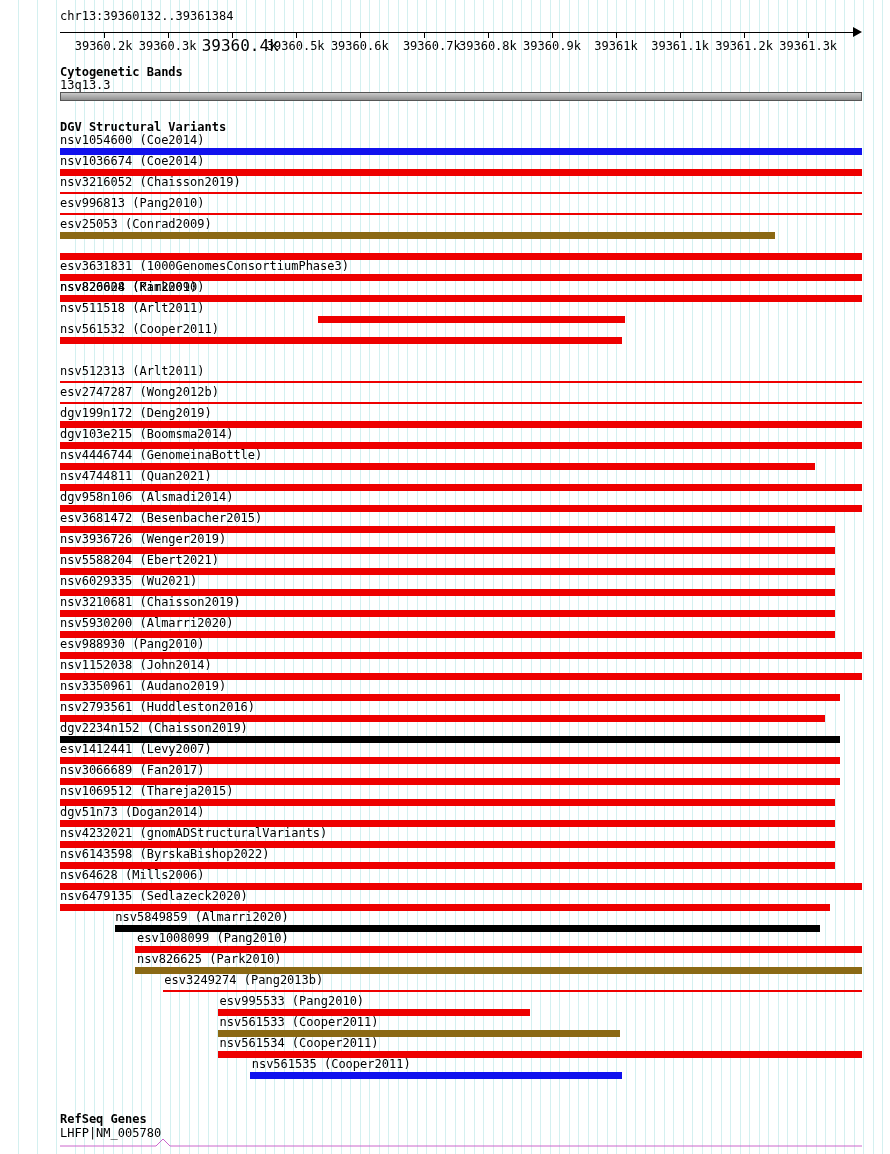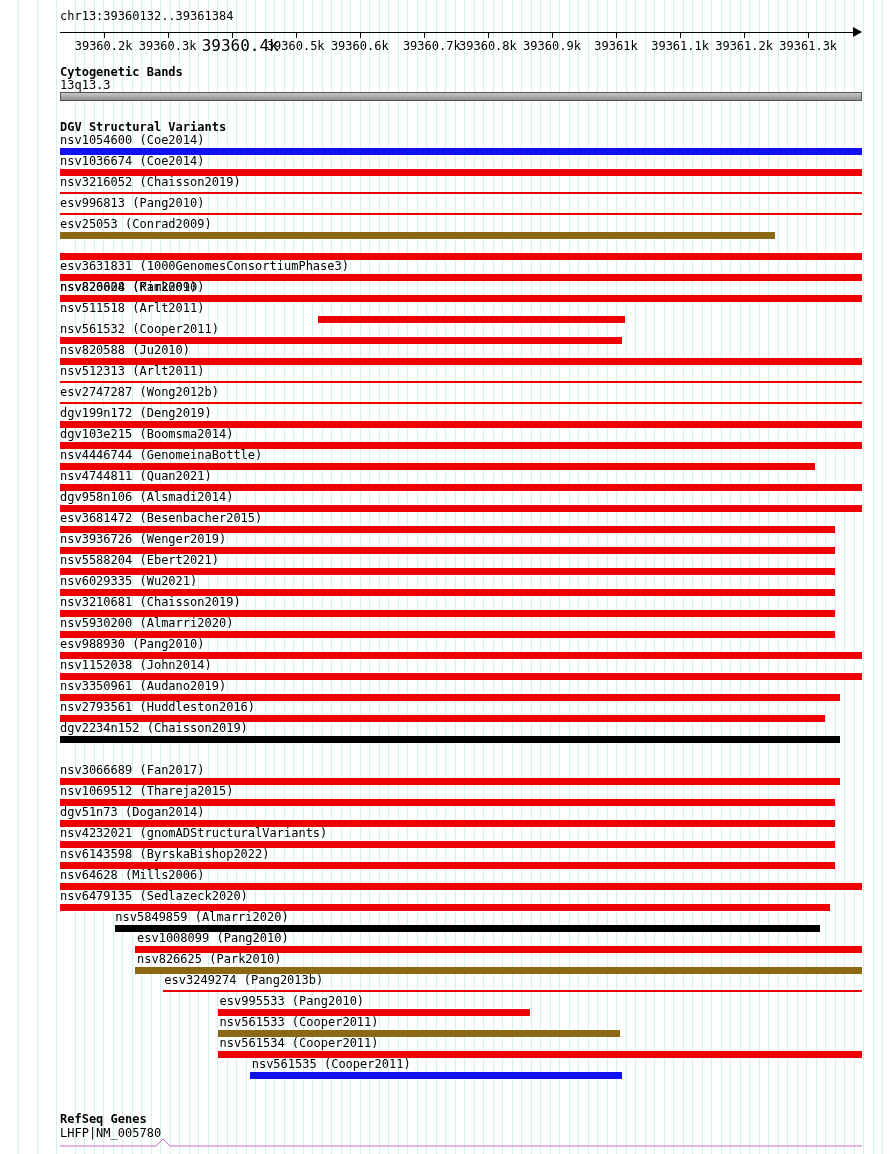--- a/index.html
+++ b/index.html
@@ -91,24 +91,20 @@
         <div style="position: absolute; left: 60px; top: 14px; width: 802px; height: 7px; background: rgb(238, 0, 0);"></div>
       </div>
       <div style="position: absolute; left: 0px; top: 302px; width: 890px; height: 21px;">
         <div style="position: absolute; left: 60px; top: 0px; font-size: 12px; line-height: 12px; white-space: pre; color: rgb(0, 0, 0);">nsv511518 (Arlt2011)</div>
         <div style="position: absolute; left: 318.2px; top: 14px; width: 306.4px; height: 7px; background: rgb(238, 0, 0);"></div>
       </div>
       <div style="position: absolute; left: 0px; top: 323px; width: 890px; height: 21px;">
         <div style="position: absolute; left: 60px; top: 0px; font-size: 12px; line-height: 12px; white-space: pre; color: rgb(0, 0, 0);">nsv561532 (Cooper2011)</div>
         <div style="position: absolute; left: 60px; top: 14px; width: 562.2px; height: 7px; background: rgb(238, 0, 0);"></div>
       </div>
-      <div style="position: absolute; left: 0px; top: 344px; width: 890px; height: 21px;">
-        <div style="position: absolute; left: 60px; top: 0px; font-size: 12px; line-height: 12px; white-space: pre; color: rgb(0, 0, 0);">nsv820588 (Ju2010)</div>
-        <div style="position: absolute; left: 60px; top: 14px; width: 802px; height: 7px; background: rgb(238, 0, 0);"></div>
-      </div>
       <div style="position: absolute; left: 0px; top: 365px; width: 890px; height: 21px;">
         <div style="position: absolute; left: 60px; top: 0px; font-size: 12px; line-height: 12px; white-space: pre; color: rgb(0, 0, 0);">nsv512313 (Arlt2011)</div>
         <div style="position: absolute; left: 60px; top: 16px; width: 802px; height: 2px; background: rgb(238, 0, 0);"></div>
       </div>
       <div style="position: absolute; left: 0px; top: 386px; width: 890px; height: 21px;">
         <div style="position: absolute; left: 60px; top: 0px; font-size: 12px; line-height: 12px; white-space: pre; color: rgb(0, 0, 0);">esv2747287 (Wong2012b)</div>
         <div style="position: absolute; left: 60px; top: 16px; width: 802px; height: 2px; background: rgb(238, 0, 0);"></div>
       </div>
       <div style="position: absolute; left: 0px; top: 407px; width: 890px; height: 21px;">
         <div style="position: absolute; left: 60px; top: 0px; font-size: 12px; line-height: 12px; white-space: pre; color: rgb(0, 0, 0);">dgv199n172 (Deng2019)</div>
@@ -166,20 +162,24 @@
         <div style="position: absolute; left: 60px; top: 0px; font-size: 12px; line-height: 12px; white-space: pre; color: rgb(0, 0, 0);">nsv3350961 (Audano2019)</div>
         <div style="position: absolute; left: 60px; top: 14px; width: 780.3px; height: 7px; background: rgb(238, 0, 0);"></div>
       </div>
       <div style="position: absolute; left: 0px; top: 701px; width: 890px; height: 21px;">
         <div style="position: absolute; left: 60px; top: 0px; font-size: 12px; line-height: 12px; white-space: pre; color: rgb(0, 0, 0);">nsv2793561 (Huddleston2016)</div>
         <div style="position: absolute; left: 60px; top: 14px; width: 765.1px; height: 7px; background: rgb(238, 0, 0);"></div>
       </div>
       <div style="position: absolute; left: 0px; top: 722px; width: 890px; height: 21px;">
         <div style="position: absolute; left: 60px; top: 0px; font-size: 12px; line-height: 12px; white-space: pre; color: rgb(0, 0, 0);">dgv2234n152 (Chaisson2019)</div>
         <div style="position: absolute; left: 60px; top: 14px; width: 780.3px; height: 7px; background: rgb(0, 0, 0);"></div>
+      </div>
+      <div style="position: absolute; left: 0px; top: 743px; width: 890px; height: 21px;">
+        <div style="position: absolute; left: 60px; top: 0px; font-size: 12px; line-height: 12px; white-space: pre; color: rgb(0, 0, 0);">esv1412441 (Levy2007)</div>
+        <div style="position: absolute; left: 60px; top: 14px; width: 780.3px; height: 7px; background: rgb(238, 0, 0);"></div>
       </div>
       <div style="position: absolute; left: 0px; top: 764px; width: 890px; height: 21px;">
         <div style="position: absolute; left: 60px; top: 0px; font-size: 12px; line-height: 12px; white-space: pre; color: rgb(0, 0, 0);">nsv3066689 (Fan2017)</div>
         <div style="position: absolute; left: 60px; top: 14px; width: 780.3px; height: 7px; background: rgb(238, 0, 0);"></div>
       </div>
       <div style="position: absolute; left: 0px; top: 785px; width: 890px; height: 21px;">
         <div style="position: absolute; left: 60px; top: 0px; font-size: 12px; line-height: 12px; white-space: pre; color: rgb(0, 0, 0);">nsv1069512 (Thareja2015)</div>
         <div style="position: absolute; left: 60px; top: 14px; width: 774.7px; height: 7px; background: rgb(238, 0, 0);"></div>
       </div>
       <div style="position: absolute; left: 0px; top: 806px; width: 890px; height: 21px;">

